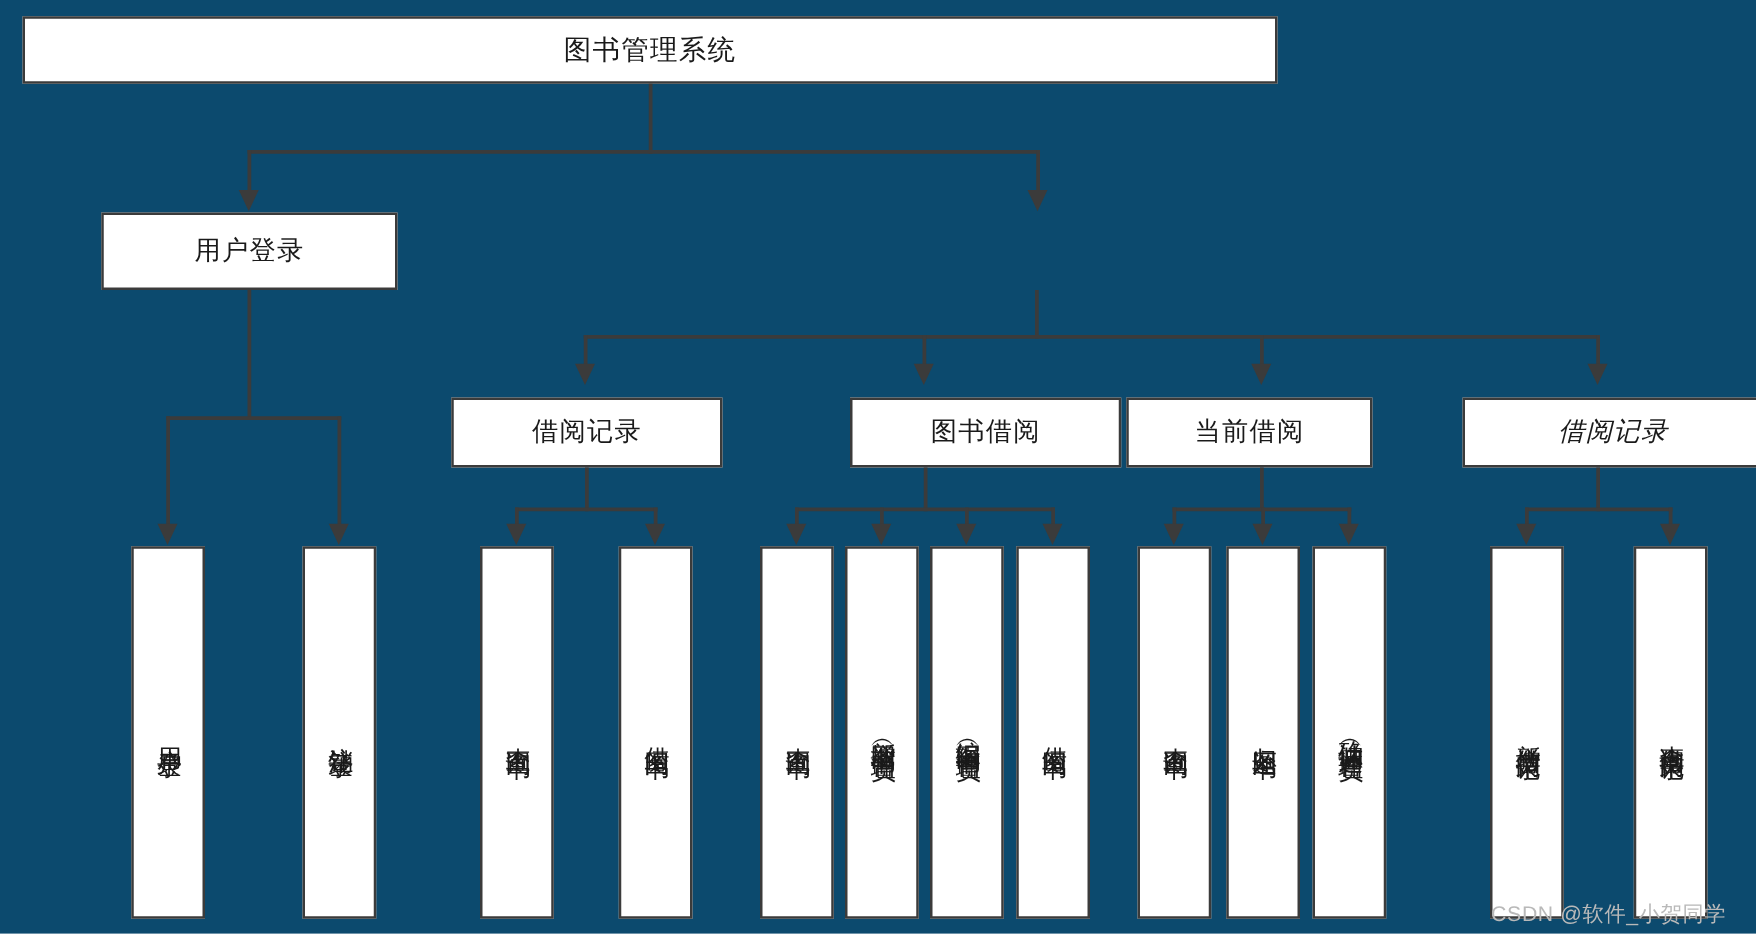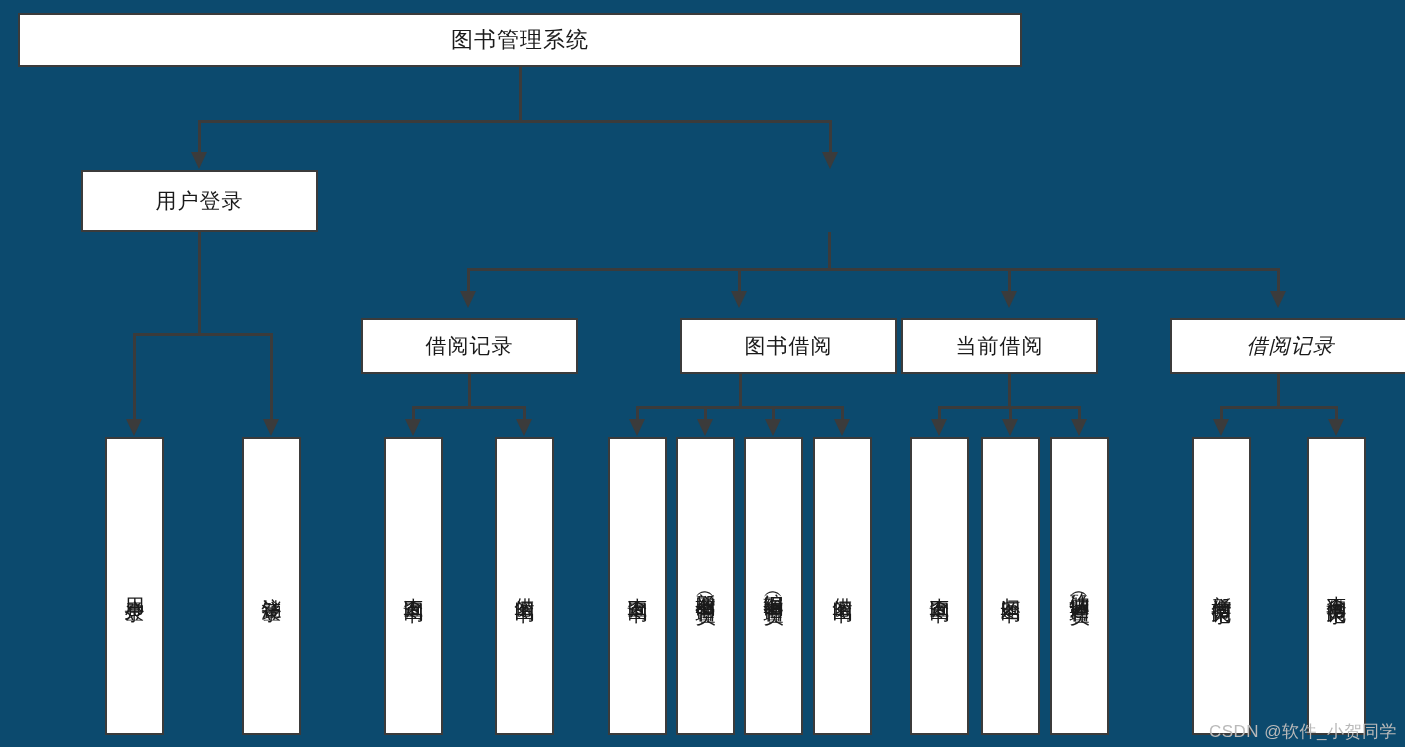--- a/index.html
+++ b/index.html
@@ -55,21 +55,21 @@
   .arrow {
     position: absolute;
     width: 0;
     height: 0;
     border-left: 8px solid transparent;
     border-right: 8px solid transparent;
     border-top: 17px solid #3b3b3b;
   }
   .watermark {
     position: absolute;
-    right: 8px;
+    right: 24px;
     bottom: 4px;
     font-size: 17px;
     color: #b9b9b9;
     letter-spacing: 0.5px;
     white-space: nowrap;
   }
 </style>
 </head>
 <body>
 

